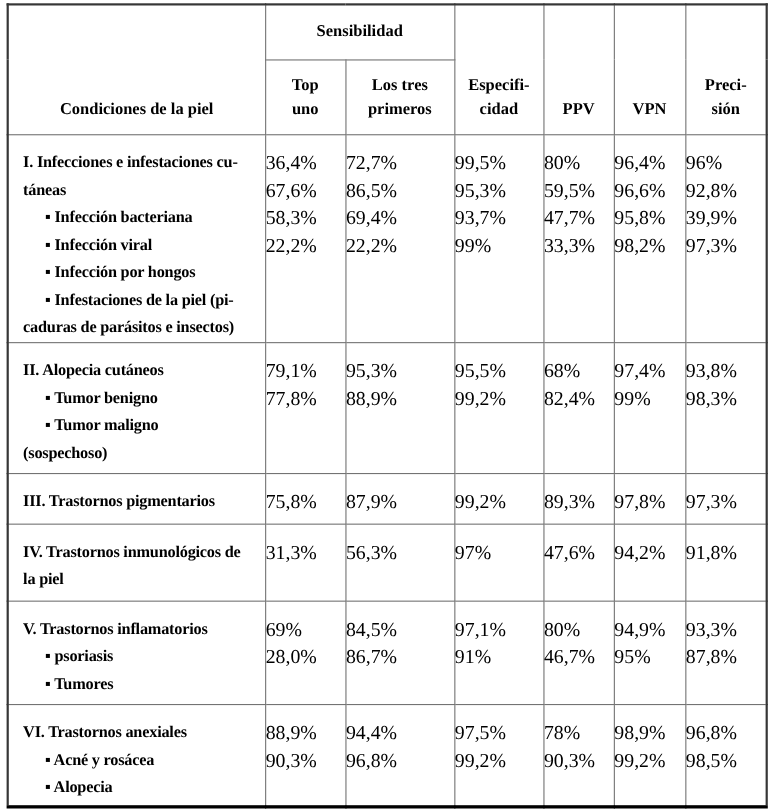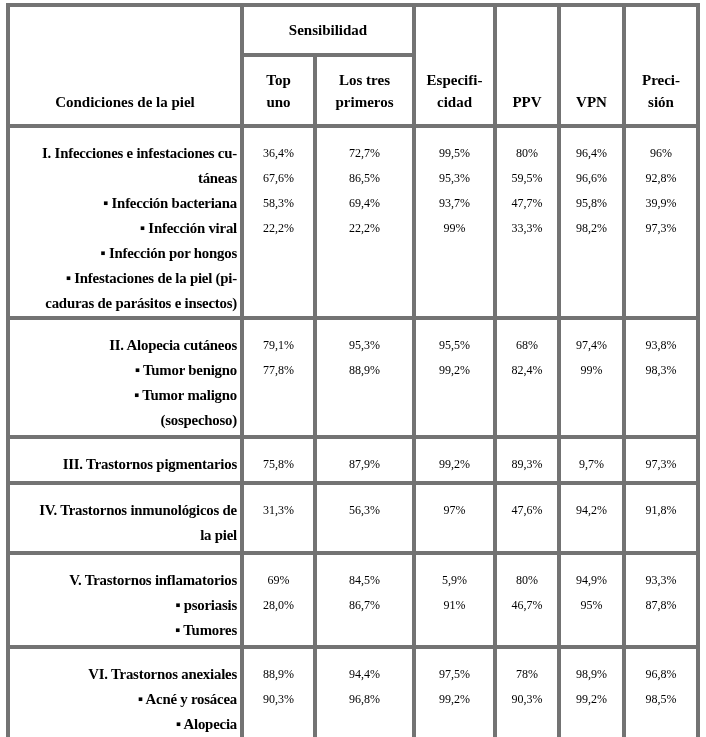--- a/index.html
+++ b/index.html
@@ -12,45 +12,45 @@
   }
   .page { position: relative; width: 706px; height: 737px; background: #ffffff; }
   table.metrics {
     position: absolute; left: 6px; top: 3px;
     width: 690px;
     border-collapse: collapse;
     table-layout: fixed;
     border: 2px solid #363636;
     border-bottom: 3px solid #000000;
   }
-  th, td { border: 4px solid #737373; }
+  th, td { border: 1px solid #737373; }
   thead tr.hrow1 { height: 50px; }
   thead tr.hrow2 { height: 66px; }
   th {
     font-weight: bold;
     font-size: 15px;
     line-height: 22px;
     text-align: center;
     vertical-align: bottom;
     padding: 12px 2px 11px 2px;
     white-space: pre-line;
   }
   th.sens-group { vertical-align: middle; padding: 6px 2px; }
   td { vertical-align: top; }
   td.label-cell {
-    text-align: right;
+    text-align: left;
     font-weight: bold;
     font-size: 14.8px;
     letter-spacing: -0.2px;
     padding: 13px 3px 0 13px;
     overflow: hidden;
   }
   .label-line { line-height: 25px; white-space: nowrap; }
   .label-line.indent { padding-left: 20px; }
-  td.value-cell { text-align: center; font-size: 12px; padding: 13px 0 0 0; }
+  td.value-cell { font-size: 18px; padding: 13px 0 0 0; }
   .value-line { line-height: 25px; }
 </style>
 </head>
 <body>
 
 <div class="page">
   <table class="metrics">
     <colgroup>
       <col style="width:234px">
       <col style="width:73px">
@@ -168,21 +168,21 @@
           <td class="value-cell">
             <div class="value-line">87,9%</div>
           </td>
           <td class="value-cell">
             <div class="value-line">99,2%</div>
           </td>
           <td class="value-cell">
             <div class="value-line">89,3%</div>
           </td>
           <td class="value-cell">
-            <div class="value-line">9,7%</div>
+            <div class="value-line">97,8%</div>
           </td>
           <td class="value-cell">
             <div class="value-line">97,3%</div>
           </td>
         </tr>
         <tr style="height: 70px;">
           <td class="label-cell">
             <div class="label-line">IV. Trastornos inmunológicos de</div>
             <div class="label-line">la piel</div>
           </td>
@@ -213,21 +213,21 @@
           </td>
           <td class="value-cell">
             <div class="value-line">69%</div>
             <div class="value-line">28,0%</div>
           </td>
           <td class="value-cell">
             <div class="value-line">84,5%</div>
             <div class="value-line">86,7%</div>
           </td>
           <td class="value-cell">
-            <div class="value-line">5,9%</div>
+            <div class="value-line">97,1%</div>
             <div class="value-line">91%</div>
           </td>
           <td class="value-cell">
             <div class="value-line">80%</div>
             <div class="value-line">46,7%</div>
           </td>
           <td class="value-cell">
             <div class="value-line">94,9%</div>
             <div class="value-line">95%</div>
           </td>

